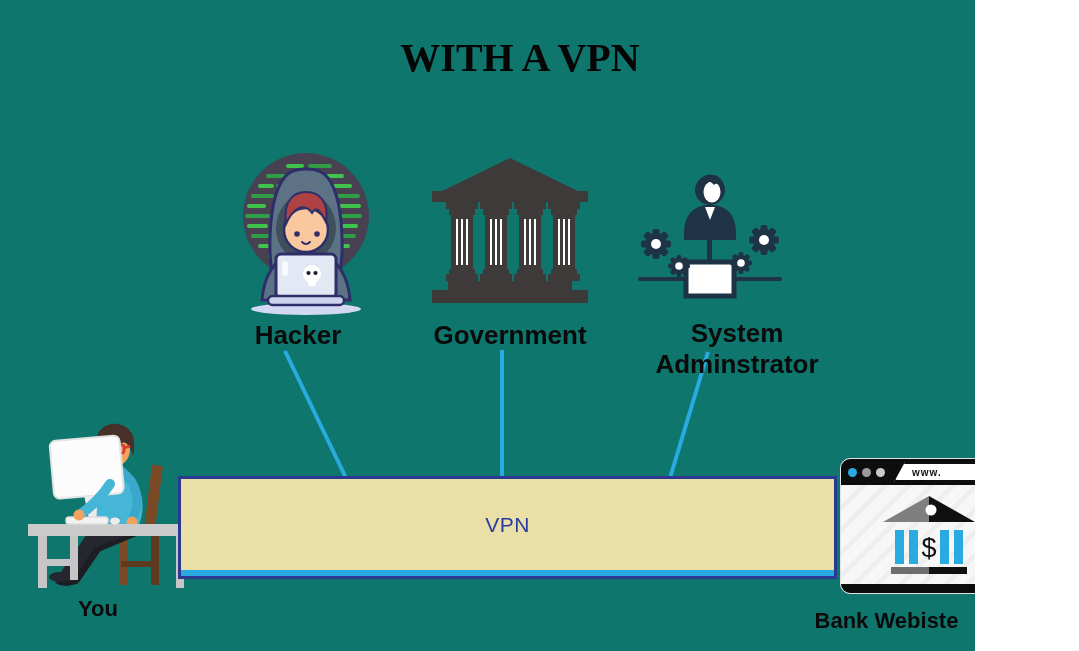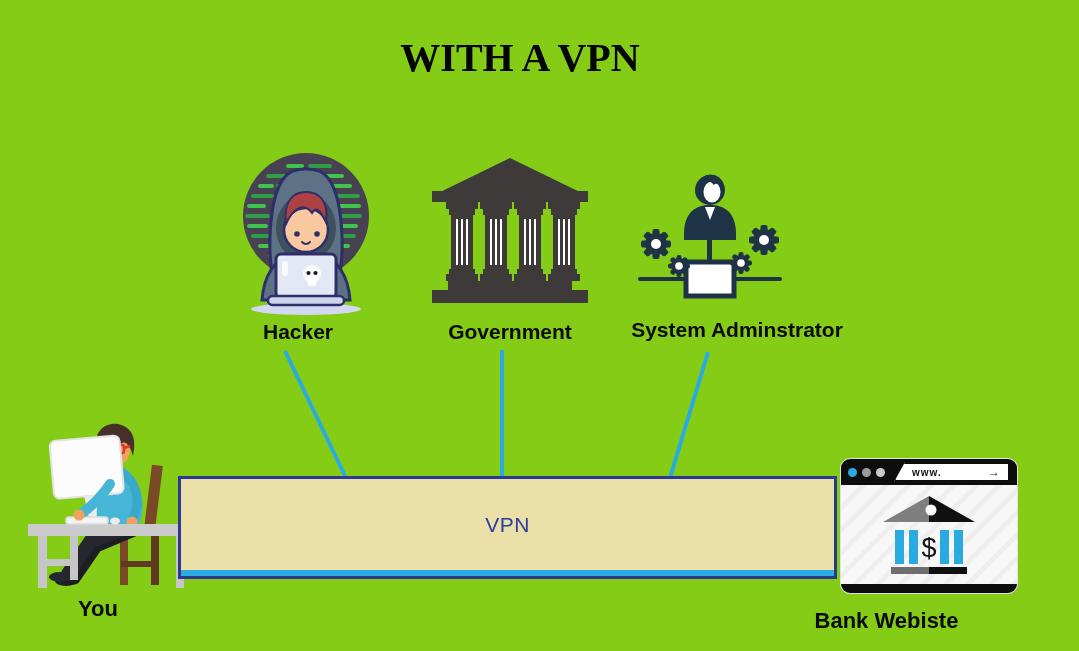--- a/index.html
+++ b/index.html
@@ -1,22 +1,22 @@
 <!DOCTYPE html>
 <html><head>
 <meta charset="utf-8">
 <style>
   html,body{margin:0;padding:0;background:#fff;}
-  .canvas{position:relative;width:1079px;height:651px;background:#84cc16;overflow:hidden;
+  .canvas{position:relative;width:975px;height:651px;background:#0f766e;overflow:hidden;
           font-family:"Liberation Sans",sans-serif;}
   .abs{position:absolute;}
   .title{left:0;top:34px;width:1040px;text-align:center;
          font-family:"Liberation Serif","DejaVu Serif",serif;
          font-weight:700;font-size:40px;color:#050505;letter-spacing:0px;}
-  .entity-label{font-weight:700;font-size:21px;color:#0a0a0a;text-align:center;}
+  .entity-label{font-weight:700;font-size:26px;color:#0a0a0a;text-align:center;}
   .big-label{font-weight:700;font-size:22px;color:#0a0a0a;text-align:center;}
   .lines-overlay{left:0;top:0;width:1079px;height:651px;pointer-events:none;}
   .tunnel{left:178px;top:476px;width:659px;height:103px;box-sizing:border-box;
           border:3px solid #2b3990;background:#e9dfa7;display:flex;flex-direction:column;}
   .tunnel-top{flex:1;display:flex;align-items:center;justify-content:center;
               font-weight:400;font-size:21px;color:#2b3ca0;letter-spacing:0.5px;}
   .tunnel-divider{height:6px;background:#29abe2;}
   .tunnel-bottom{flex:1;display:flex;align-items:center;justify-content:center;
                  font-weight:700;font-size:20px;color:#0d0d0d;}
   .browser{left:840px;top:458px;width:178px;height:136px;border-radius:10px;

